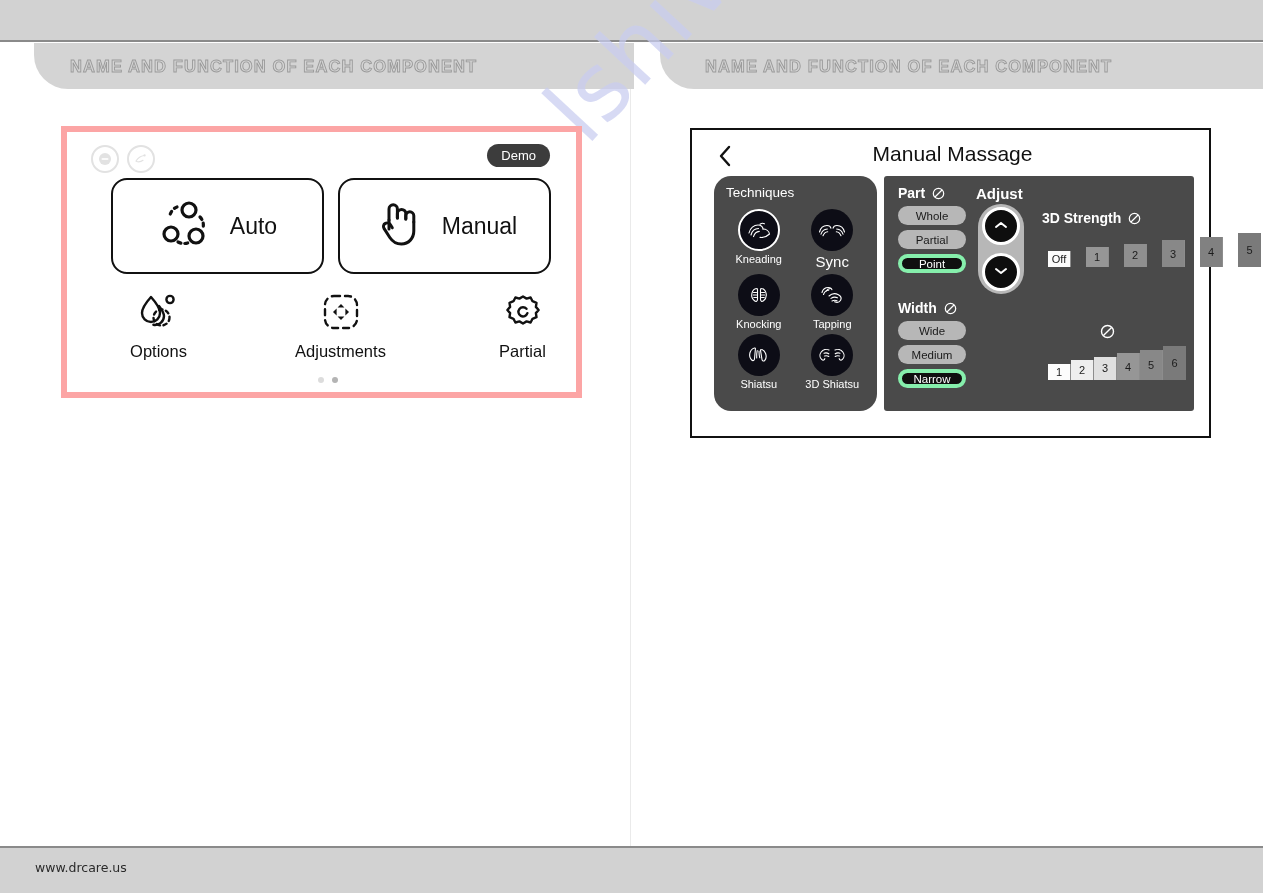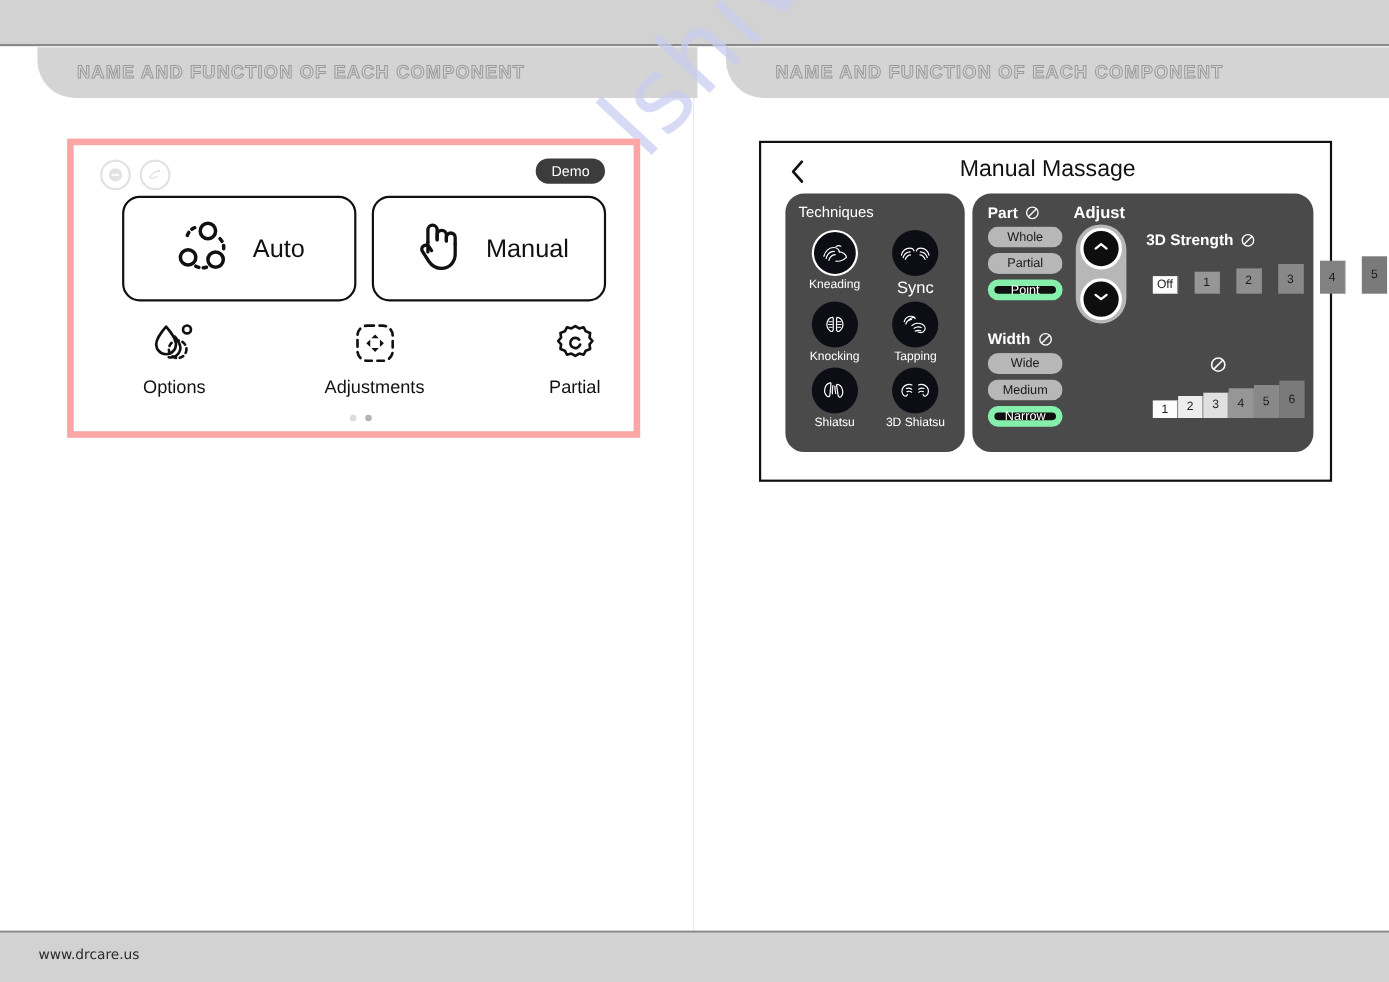--- a/index.html
+++ b/index.html
@@ -95,33 +95,33 @@
   .tech-ico{
     width:42px;height:42px;border-radius:50%;background:#0d0d16;
     display:flex;align-items:center;justify-content:center;box-sizing:border-box;
   }
   .tech-ico.sel{border:2.5px solid #fff;}
   .tech-name{color:#fff;font-size:11px;margin-top:2px;white-space:nowrap;}
   .tech-name.big{font-size:15px;}
 
   .ctrl-card{
     position:absolute;left:192px;top:46px;width:310px;height:235px;
-    background:#4a4a4a;border-radius:17px;
+    background:#4a4a4a;border-radius:3px;
   }
   .grp-head{
     position:absolute;display:flex;align-items:center;gap:7px;
     color:#fff;font-size:14px;font-weight:600;
   }
   .pillcol{position:absolute;display:flex;flex-direction:column;gap:5px;}
   .opt-pill{
     width:68px;height:19px;border-radius:11px;background:#b7b7b7;color:#1a1a1a;
     font-size:11.5px;display:flex;align-items:center;justify-content:center;
     box-sizing:border-box;border:2px solid transparent;
   }
-  .opt-pill.sel{background:#101010;color:#fff;border:6px solid #86efac;}
+  .opt-pill.sel{background:#101010;color:#fff;border:4px solid #86efac;}
 
   .adjust-head{position:absolute;left:92px;top:9px;color:#fff;font-size:15px;font-weight:600;}
   .stepper{
     position:absolute;left:94px;top:28px;width:46px;height:90px;
     border-radius:23px;background:#b7b7b7;
     display:flex;flex-direction:column;align-items:center;justify-content:space-between;
     padding:3px 0;box-sizing:border-box;
   }
   .step-btn{
     width:38px;height:38px;border-radius:50%;background:#0e0e0e;

